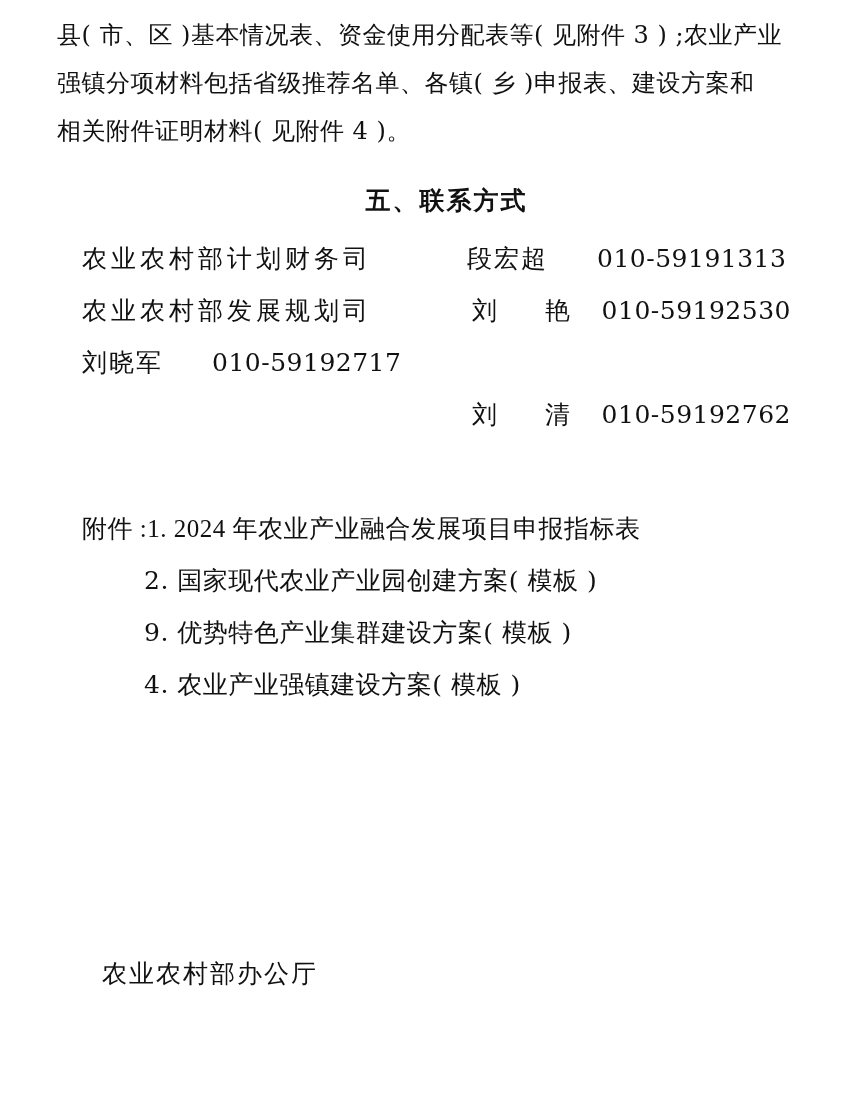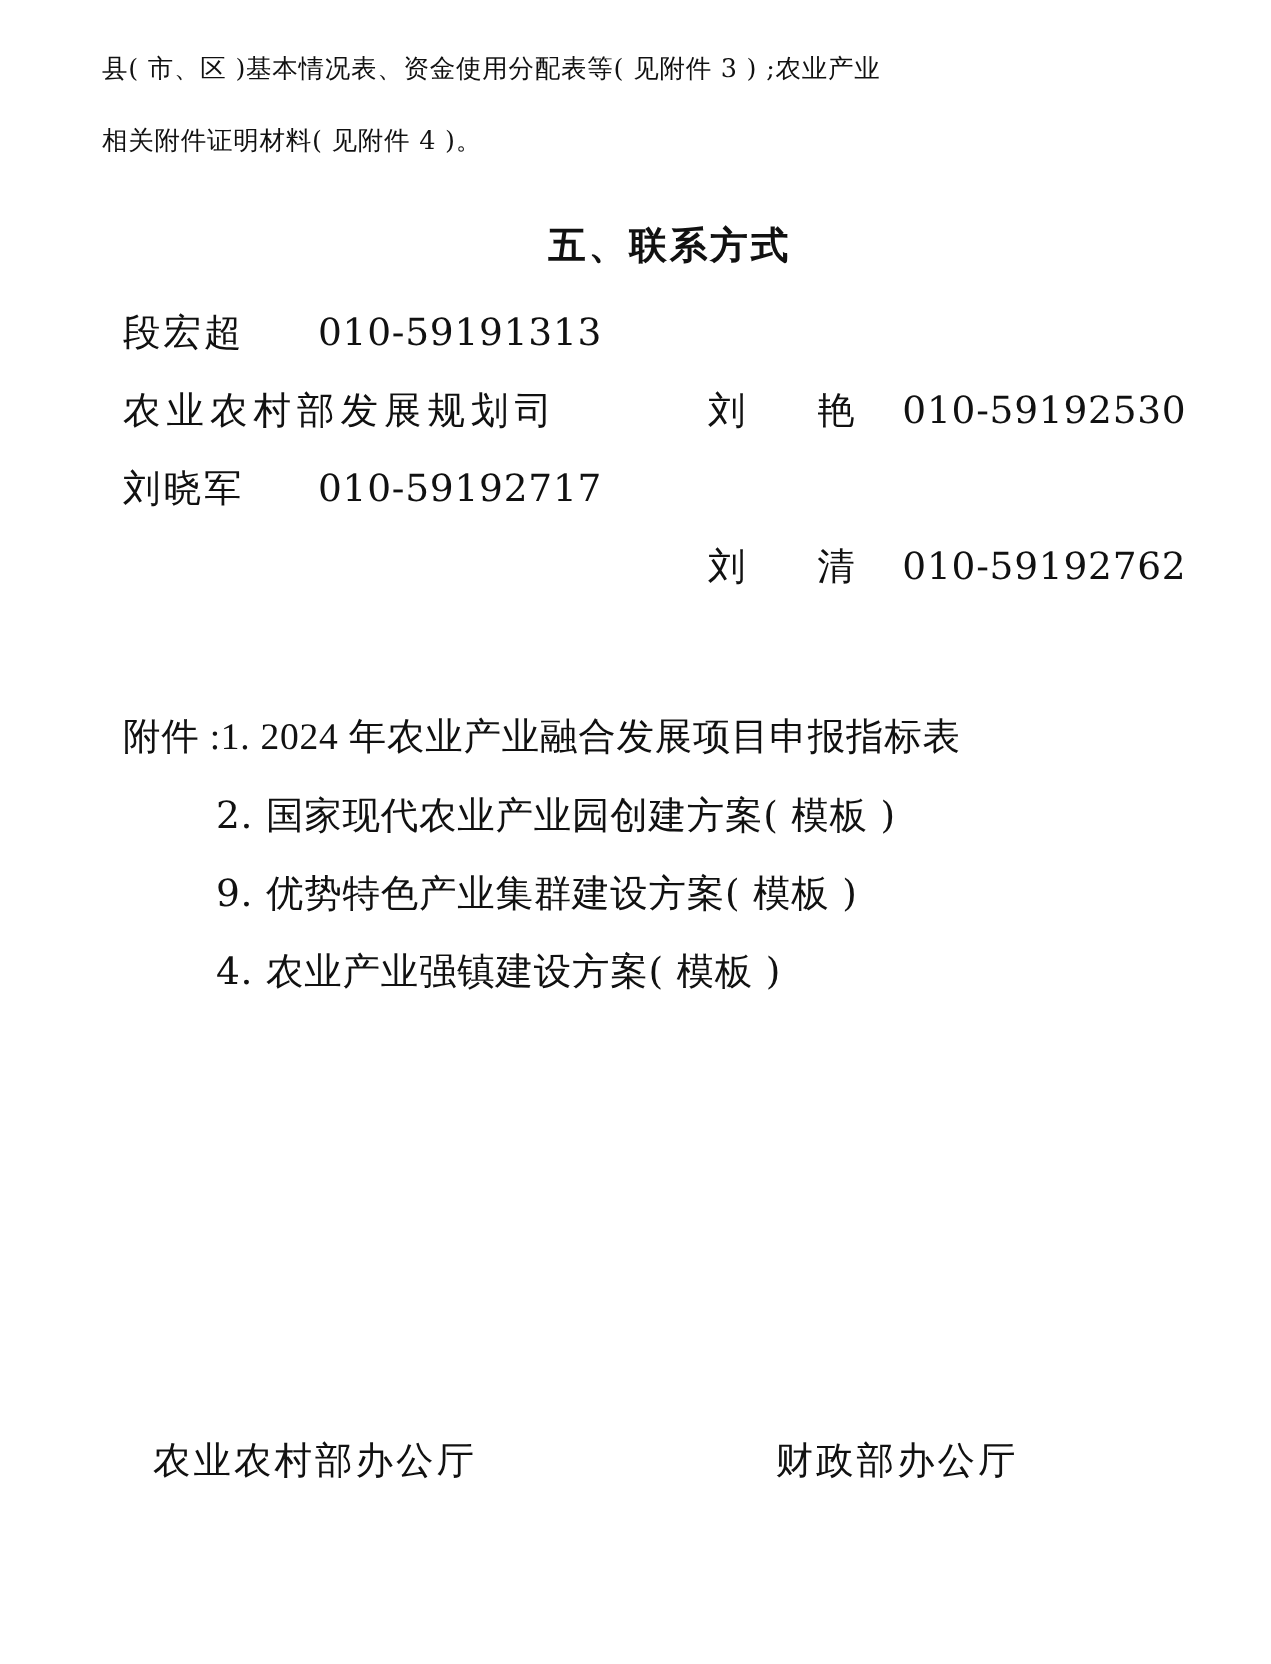--- a/index.html
+++ b/index.html
@@ -16,25 +16,25 @@
     overflow: hidden;
   }
   .page {
     position: relative;
     width: 847px;
     height: 1109px;
     box-sizing: border-box;
     padding: 10px 56px 0 56px;
   }
   .body-para {
-    font-size: 17px;
+    font-size: 24px;
     line-height: 48px;
     letter-spacing: 0.5px;
     text-align: justify;
-    margin: 12px;
+    margin: 1px;
   }
   .body-para .ln {
     display: block;
     white-space: nowrap;
   }
   .section-head {
     font-size: 25px;
     font-weight: bold;
     line-height: 48px;
     margin: 22px 0 8px 0;
@@ -115,27 +115,29 @@
     letter-spacing: 1px;
   }
 </style>
 </head>
 <body>
 
 <div class="page">
 
   <p class="body-para">
     <span class="ln">县( 市、区 )基本情况表、资金使用分配表等( 见附件 3 ) ;农业产业</span>
+    <span class="ln">强镇分项材料包括省级推荐名单、各镇( 乡 )申报表、建设方案和</span>
     <span class="ln">相关附件证明材料( 见附件 4 )。</span>
   </p>
 
   <h2 class="section-head">五、联系方式</h2>
 
   <ul class="contact-list">
     <li class="contact-row">
+      <span class="c-dept">农业农村部计划财务司</span>
       <span class="c-name">段宏超</span>
       <span class="c-phone">010-59191313</span>
     </li>
     <li class="contact-row">
       <span class="c-dept">农业农村部发展规划司</span>
       <span class="c-name spaced">刘 艳</span>
       <span class="c-phone">010-59192530</span>
     </li>
     <li class="contact-row">
       <span class="c-name">刘晓军</span>
@@ -151,17 +153,16 @@
   <div class="attach-block">
     <div class="attach-first">附件 :1. 2024 年农业产业融合发展项目申报指标表</div>
     <div class="attach-item">2. 国家现代农业产业园创建方案( 模板 )</div>
     <div class="attach-item">9. 优势特色产业集群建设方案( 模板 )</div>
     <div class="attach-item">4. 农业产业强镇建设方案( 模板 )</div>
   </div>
 
   <div class="signature">
     <div class="sig-row">
       <span class="sig-left">农业农村部办公厅</span>
-      <span class="sig-right">财政部办公厅</span>
     </div>
   </div>
 
 </div>
 
 </body></html>

